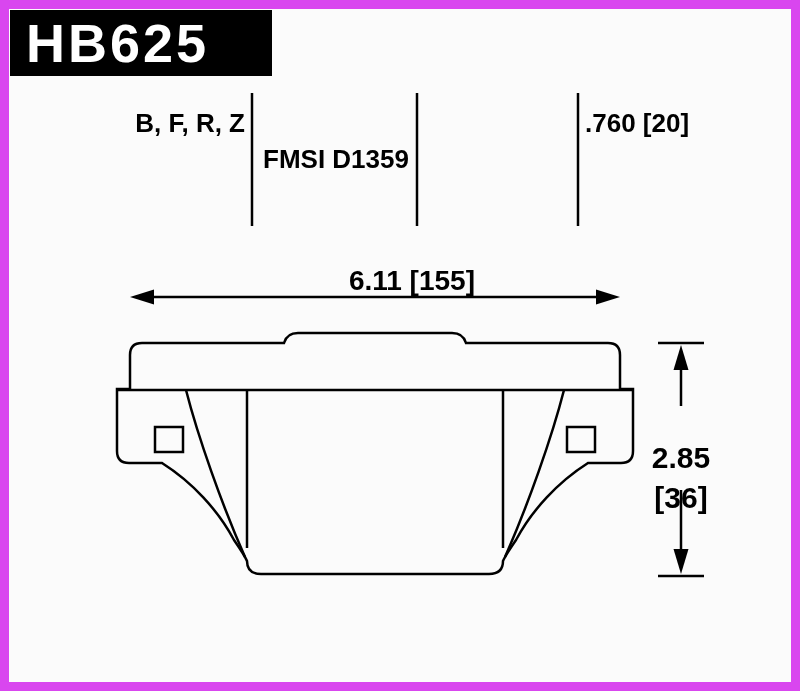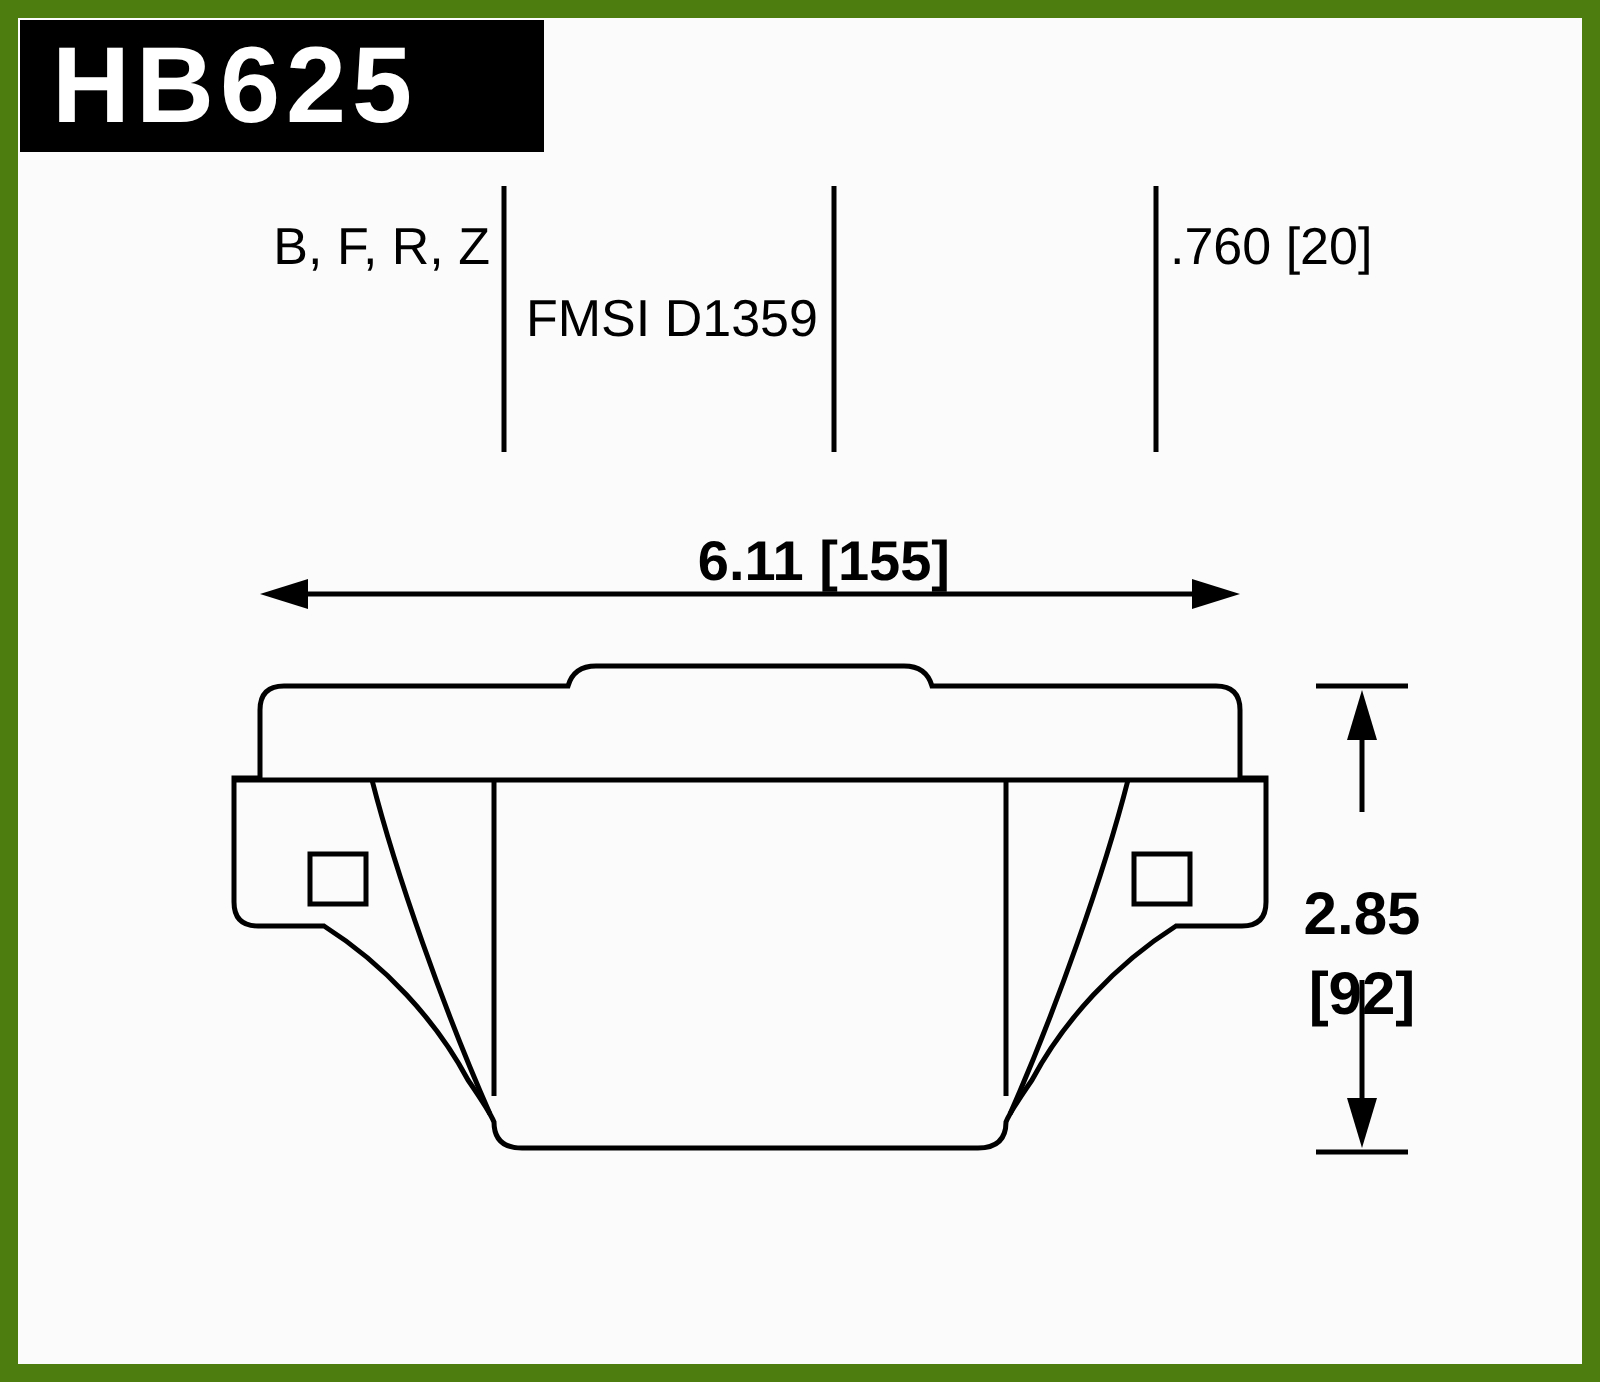--- a/index.html
+++ b/index.html
@@ -3,21 +3,21 @@
 <meta charset="utf-8">
 <style>
   * { margin: 0; padding: 0; box-sizing: border-box; }
   html, body { width: 800px; height: 691px; }
   body { font-family: "Liberation Sans", sans-serif; color: #000; }
 
   .page {
     position: relative;
     width: 800px;
     height: 691px;
-    background: #4d7c0f;
+    background: #d946ef;
     overflow: hidden;
   }
   .sheet {
     position: absolute;
     left: 9px; top: 9px; right: 9px; bottom: 9px;
     background: #fbfbfb;
   }
 
   .part-box {
     position: absolute;
@@ -33,21 +33,21 @@
     letter-spacing: 3px;
     white-space: nowrap;
   }
 
   .spec {
     position: absolute;
     top: 107px;
     height: 32px;
     line-height: 32px;
     font-size: 26px;
-    font-weight: normal;
+    font-weight: bold;
     white-space: nowrap;
   }
   .spec.compounds { left: 100px; width: 145px; text-align: right; }
   .spec.fmsi      { left: 263px; width: 170px; text-align: left; margin-top: 36px; }
   .spec.thickness { left: 585px; width: 130px; text-align: left; }
 
   .dim {
     position: absolute;
     font-weight: bold;
     white-space: nowrap;
@@ -134,17 +134,17 @@
   </div>
 
   <div class="spec compounds">B, F, R, Z</div>
   <div class="spec fmsi">FMSI D1359</div>
   <div class="spec thickness">.760 [20]</div>
 
   <div class="dim width-label">6.11 [155]</div>
 
   <div class="dim height-label">
     <div>2.85</div>
-    <div>[92]</div>
+    <div>[36]</div>
   </div>
 
 
 </div>
 
 </body></html>

